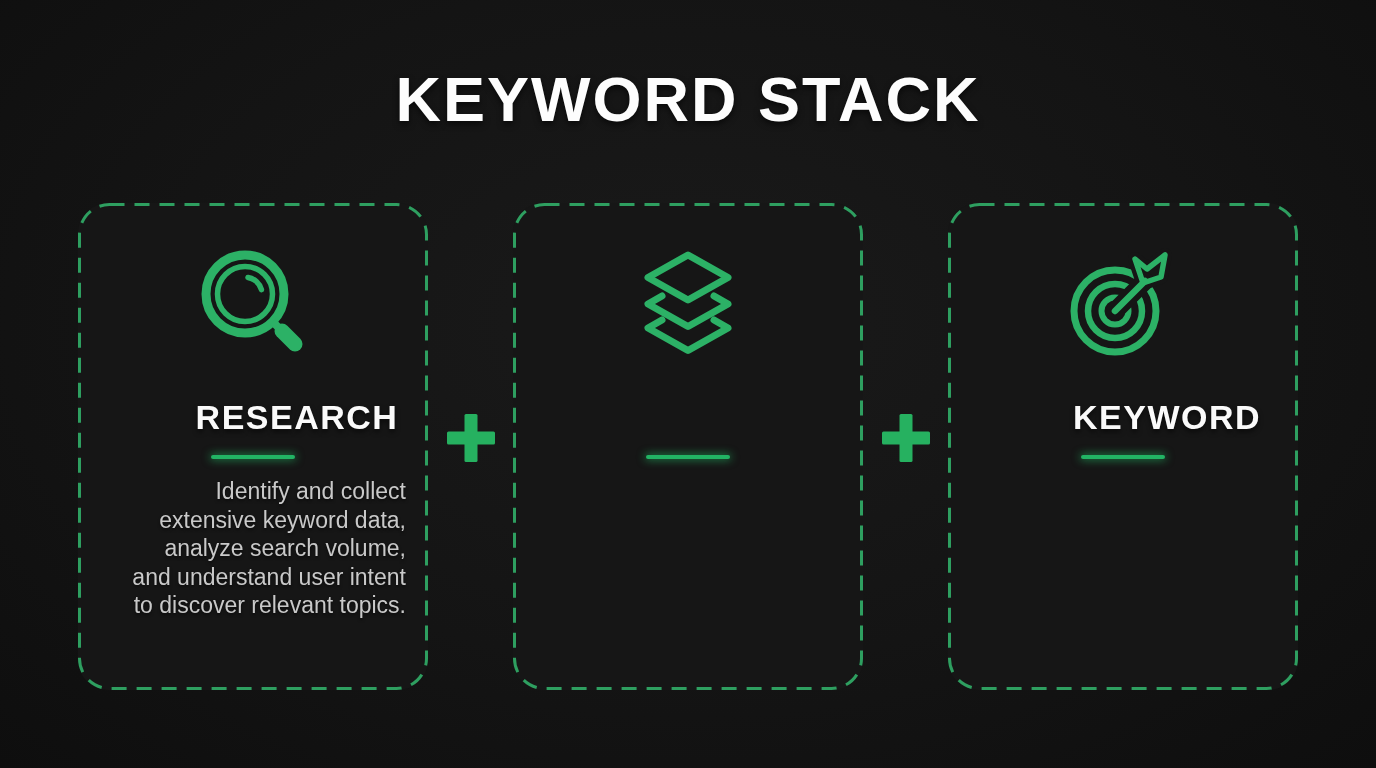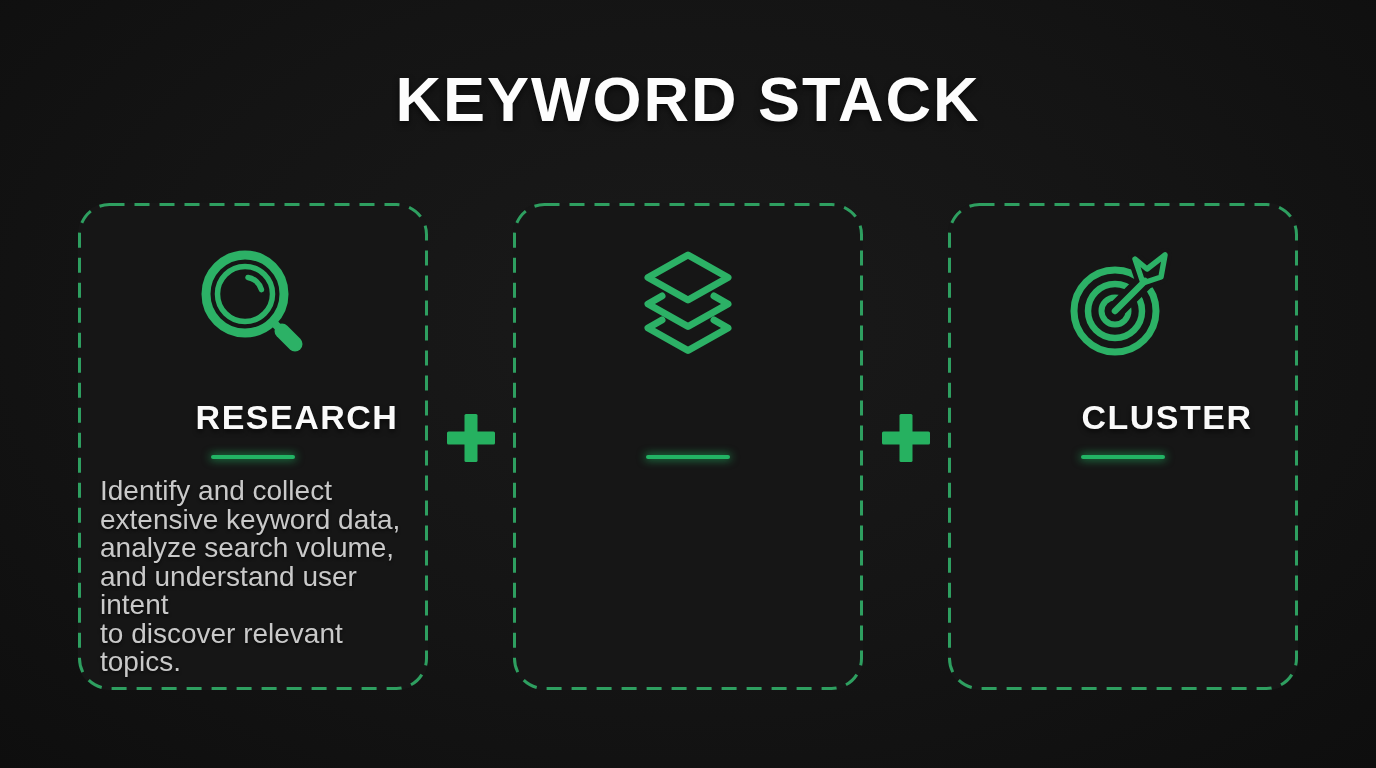--- a/index.html
+++ b/index.html
@@ -81,23 +81,23 @@
     height: 4px;
     border-radius: 2px;
     background: #22b364;
     box-shadow: 0 0 9px 1px rgba(36, 205, 110, 0.6);
   }
   .card-description {
     position: absolute;
     top: 274px;
     left: 22px;
     right: 22px;
-    text-align: left;
+    text-align: right;
     color: #c9c9c9;
-    font-size: 28px;
+    font-size: 23px;
     line-height: 28.5px;
     white-space: pre-line;
     text-shadow: 0 2px 3px rgba(0,0,0,0.5);
   }
   .plus-col {
     position: relative;
     flex: 1 1 auto;
     height: 487px;
   }
   .plus-wrap {
@@ -181,18 +181,18 @@
         <svg width="124" height="124" viewBox="0 0 124 124">
           <circle class="icon-stroke" cx="54" cy="66" r="41" stroke-width="7"></circle>
           <circle class="icon-stroke" cx="54" cy="66" r="27" stroke-width="6.5"></circle>
           <circle class="icon-stroke" cx="54" cy="66" r="13.5" stroke-width="6"></circle>
           <path d="M82 38 L74 14 L86 24 L104 10 L100 32 Z" fill="none" stroke="#161616" stroke-width="14" stroke-linejoin="round"></path>
           <line x1="54" y1="66" x2="84" y2="36" stroke="#161616" stroke-width="18" stroke-linecap="round"></line>
           <line class="icon-stroke" x1="54" y1="66" x2="84" y2="36" stroke-width="6.5" stroke-linecap="round"></line>
           <path class="icon-stroke" d="M82 38 L74 14 L86 24 L104 10 L100 32 Z" stroke-width="5.5" stroke-linejoin="round"></path>
         </svg>
       </div>
-      <div class="card-title">CLUSTER</div>
+      <div class="card-title">KEYWORD</div>
       <div class="accent-underline"></div>
     </div>
 
   </div>
 </div>
 
 </body></html>

